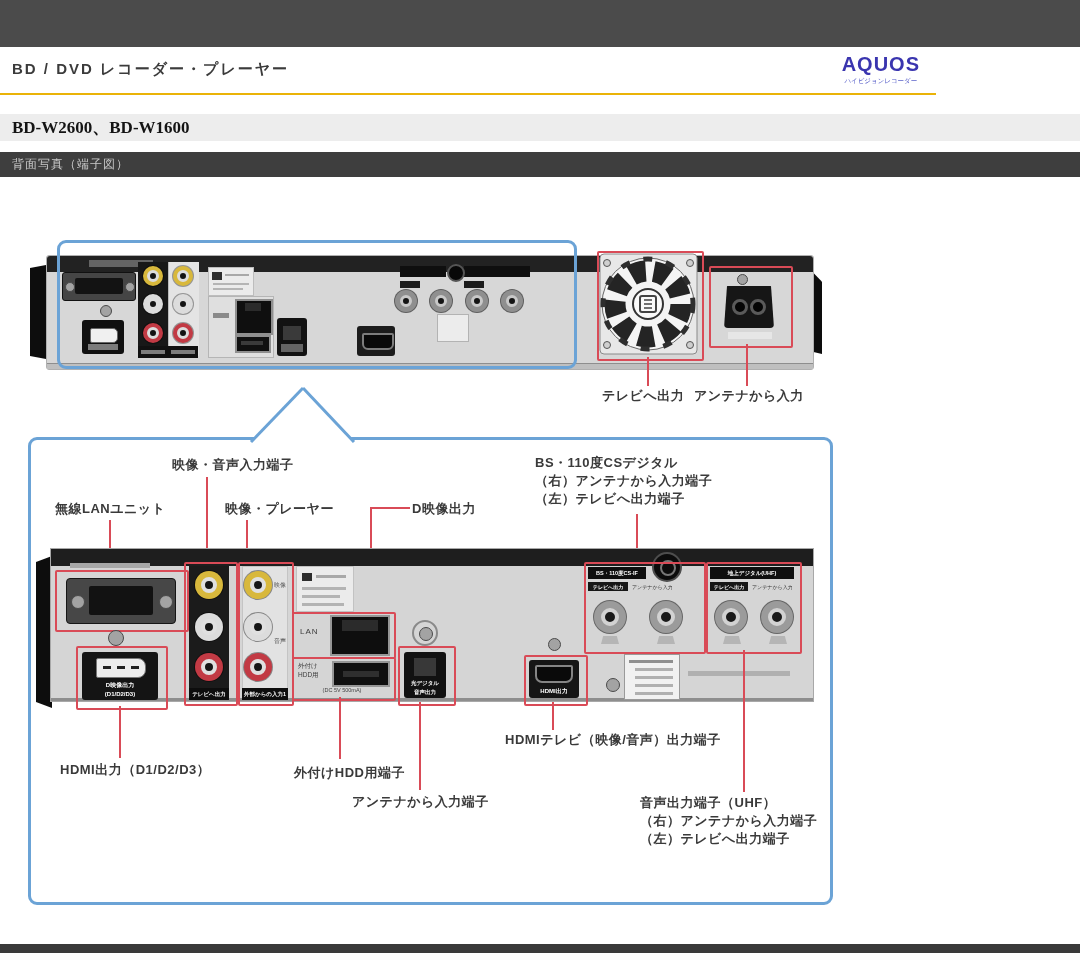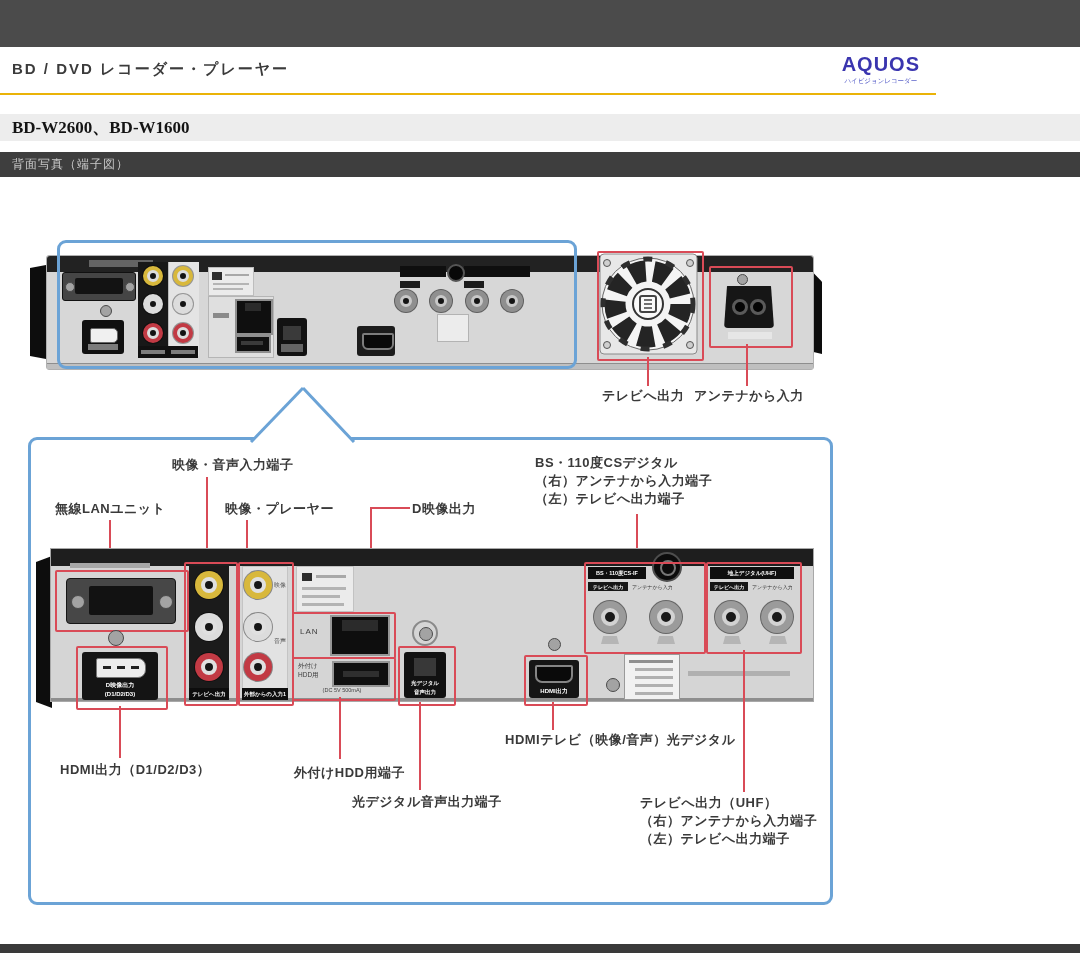--- a/index.html
+++ b/index.html
@@ -299,24 +299,24 @@
     <div class="abs" style="left:688px;top:671px;width:102px;height:5px;background:#b0b0b0;"></div>
     <div class="screw" style="left:606px;top:678px;width:12px;height:12px;"></div>
   </div>
 
   <div class="rline" style="left:552px;top:702px;width:2px;height:28px;"></div>
   <div class="rline" style="left:119px;top:706px;width:2px;height:52px;"></div>
   <div class="rline" style="left:339px;top:697px;width:2px;height:62px;"></div>
   <div class="rline" style="left:419px;top:702px;width:2px;height:88px;"></div>
   <div class="rline" style="left:743px;top:650px;width:2px;height:142px;"></div>
 
-  <div class="lbl" style="left:505px;top:731px;">HDMIテレビ（映像/音声）光デジタル</div>
+  <div class="lbl" style="left:505px;top:731px;">HDMIテレビ（映像/音声）出力端子</div>
   <div class="lbl" style="left:60px;top:761px;">HDMI出力（D1/D2/D3）</div>
   <div class="lbl" style="left:294px;top:764px;">外付けHDD用端子</div>
-  <div class="lbl" style="left:352px;top:793px;">光デジタル音声出力端子</div>
+  <div class="lbl" style="left:352px;top:793px;">アンテナから入力端子</div>
   <div class="lbl3" style="left:640px;top:794px;">
-    <div>テレビへ出力（UHF）</div>
+    <div>音声出力端子（UHF）</div>
     <div>（右）アンテナから入力端子</div>
     <div>（左）テレビへ出力端子</div>
   </div>
 
   <div class="abs" style="left:0;top:944px;width:1080px;height:9px;background:#3a3a3a;"></div>
 </div>
 
 </body></html>

